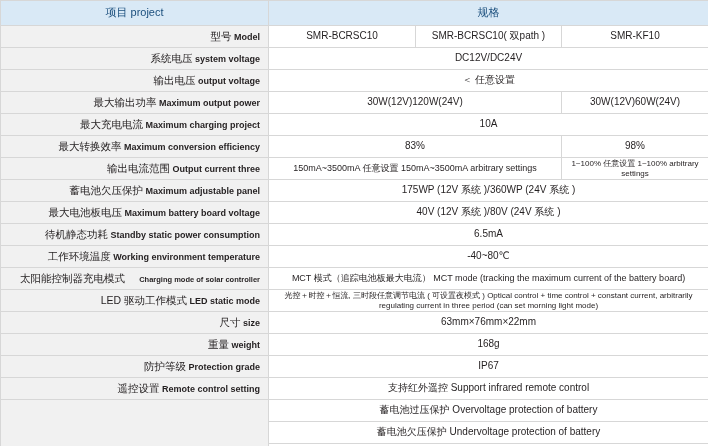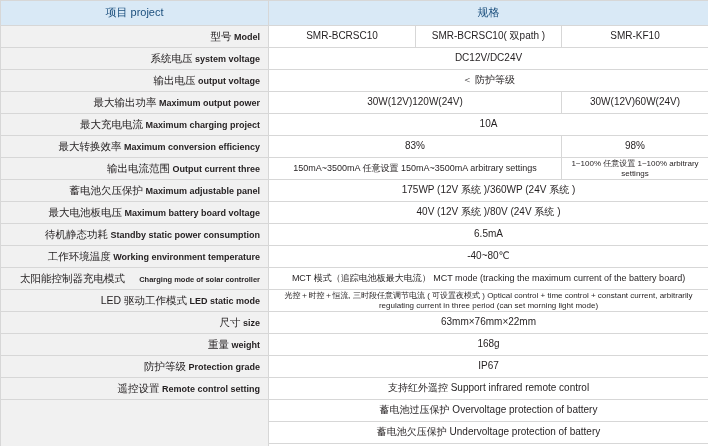--- a/index.html
+++ b/index.html
@@ -77,21 +77,21 @@
         <td class="val">SMR-BCRSC10</td>
         <td class="val">SMR-BCRSC10( 双path )</td>
         <td class="val">SMR-KF10</td>
       </tr>
       <tr>
         <td class="label"><span class="cn">系统电压</span><span class="en"> system voltage</span></td>
         <td class="val" colspan="3">DC12V/DC24V</td>
       </tr>
       <tr>
         <td class="label"><span class="cn">输出电压</span><span class="en"> output voltage</span></td>
-        <td class="val" colspan="3">＜ 防护等级</td>
+        <td class="val" colspan="3">＜ 任意设置</td>
       </tr>
       <tr>
         <td class="label"><span class="cn">最大输出功率</span><span class="en"> Maximum output power</span></td>
         <td class="val" colspan="2">30W(12V)120W(24V)</td>
         <td class="val">30W(12V)60W(24V)</td>
       </tr>
       <tr>
         <td class="label"><span class="cn">最大充电电流</span><span class="en"> Maximum charging project</span></td>
         <td class="val" colspan="3">10A</td>
       </tr>

